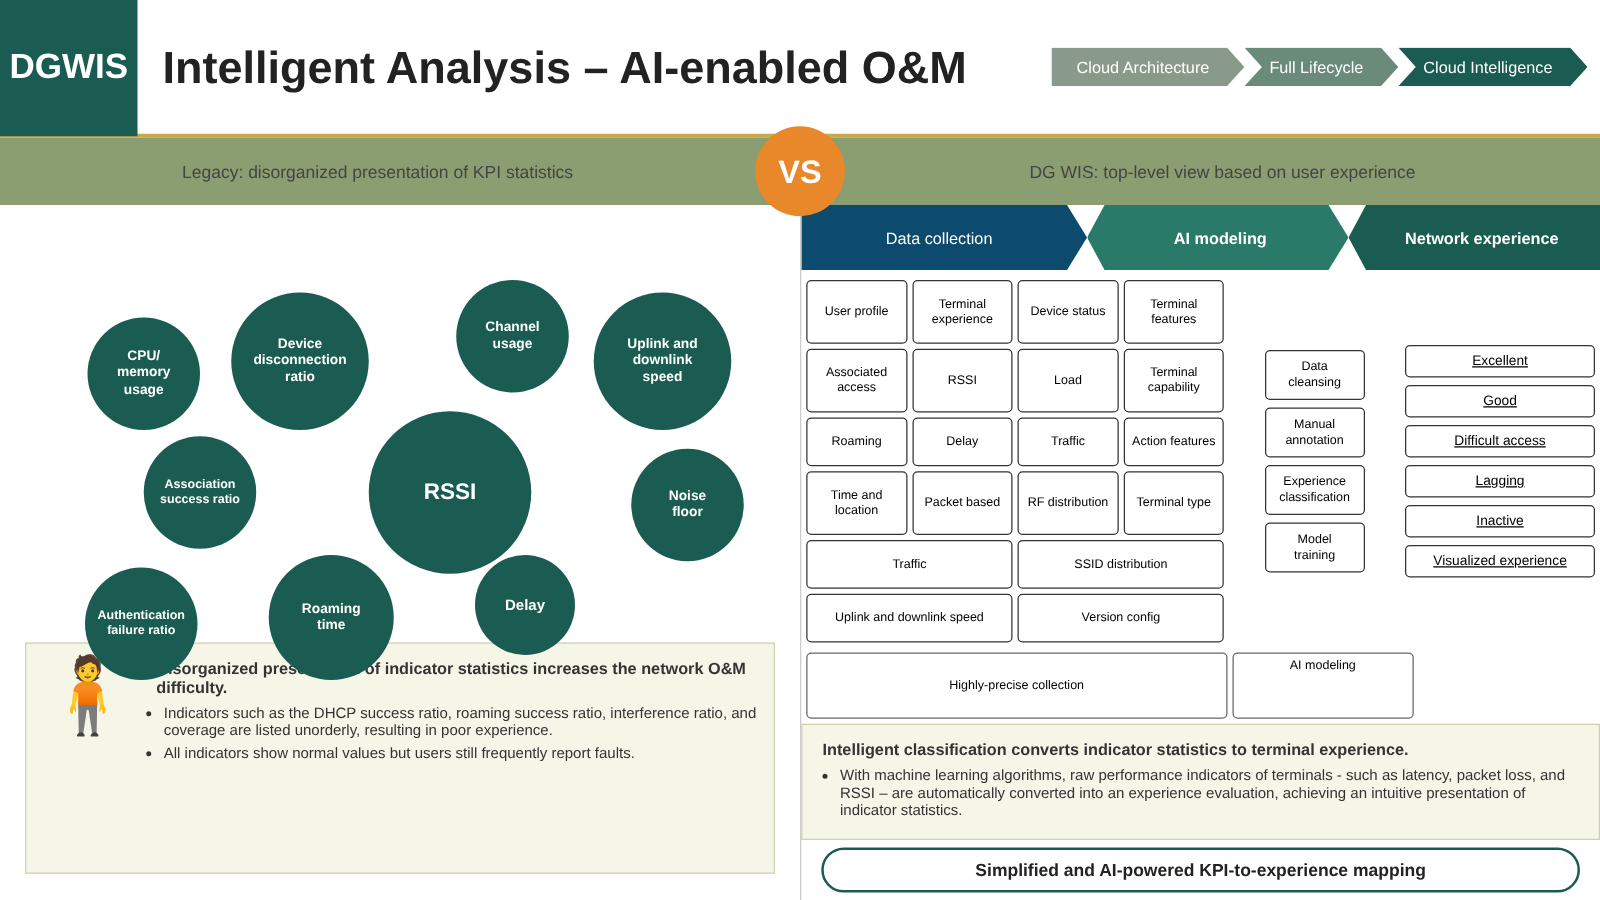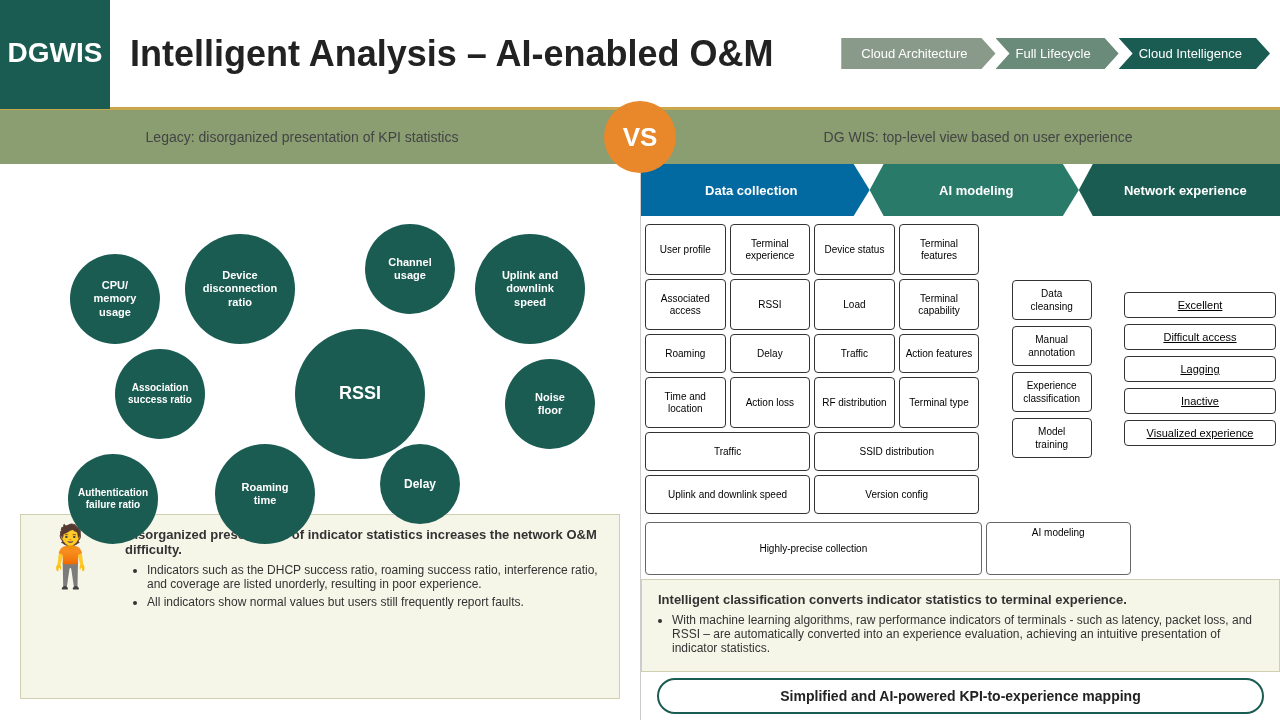--- a/index.html
+++ b/index.html
@@ -39,30 +39,30 @@
     .c-noise { width: 90px; height: 90px; top: 185px; left: 495px; font-size: 11px; }
     .c-auth { width: 90px; height: 90px; top: 280px; left: 58px; font-size: 10px; }
     .c-roaming { width: 100px; height: 100px; top: 270px; left: 205px; font-size: 11px; }
     .c-delay { width: 80px; height: 80px; top: 270px; left: 370px; font-size: 12px; }
 
     
     .bottom-left { display: flex; background: #f5f5e8; border: 1px solid #d0d0b0; margin: 0 10px; padding: 12px; gap: 12px; height: 185px; }
     .figure { width: 80px; flex-shrink: 0; }
     .bottom-left-text { flex: 1; font-size: 12px; color: #333; }
     .bottom-left-text strong { font-size: 13px; }
-    .bullet { margin-left: 22px; margin-top: 6px; }
+    .bullet { margin-left: 6px; margin-top: 6px; }
     .bullet li { margin-bottom: 4px; }
 
     
     .right-panel { flex: 1; display: flex; flex-direction: column; border-left: 1px solid #ccc; }
 
     
     .top-arrow-bar { display: flex; height: 52px; background: #fff; }
     .arrow-section { display: flex; align-items: center; justify-content: center; position: relative; }
-    .arrow-section-1 { background: #0369a1; color: #fff; font-size: 13px; font-weight: bold; text-align: center; padding: 0 24px 0 16px; clip-path: polygon(0 0, calc(100% - 16px) 0, 100% 50%, calc(100% - 16px) 100%, 0 100%); flex: 1.2; }
+    .arrow-section-1 { background: #0c4a6e; color: #fff; font-size: 13px; font-weight: normal; text-align: center; padding: 0 24px 0 16px; clip-path: polygon(0 0, calc(100% - 16px) 0, 100% 50%, calc(100% - 16px) 100%, 0 100%); flex: 1.2; }
     .arrow-section-2 { background: #2a7a6a; color: #fff; font-size: 13px; font-weight: bold; text-align: center; padding: 0 24px 0 28px; clip-path: polygon(14px 0, calc(100% - 16px) 0, 100% 50%, calc(100% - 16px) 100%, 14px 100%, 0 50%); flex: 1; }
     .arrow-section-3 { background: #1a5c52; color: #fff; font-size: 13px; font-weight: bold; text-align: center; padding: 0 16px 0 28px; clip-path: polygon(14px 0, 100% 0, 100% 100%, 14px 100%, 0 50%); flex: 1; }
 
     
     .diagram-area { display: flex; flex: 1; padding: 8px 4px; gap: 4px; overflow: hidden; }
 
     
     .kpi-grid { display: grid; grid-template-columns: repeat(4, 1fr); gap: 4px; flex: 2.2; }
     .kpi-box { border: 1px solid #333; border-radius: 4px; font-size: 10px; text-align: center; padding: 4px 2px; display: flex; align-items: center; justify-content: center; line-height: 1.2; background: #fff; }
 
@@ -209,21 +209,21 @@
             <span>Traffic</span>
           </div>
         <div class="kpi-box">
             <span>Action features</span>
           </div>
 
         <div class="kpi-box">
             <span>Time and location</span>
           </div>
         <div class="kpi-box">
-            <span>Action loss</span>
+            <span>Packet based</span>
           </div>
         <div class="kpi-box">
             <span>RF distribution</span>
           </div>
         <div class="kpi-box">
             <span>Terminal type</span>
           </div>
 
         <div class="kpi-box kpi-wide">
             <span>Traffic</span>
@@ -242,20 +242,21 @@
 
       <div class="ai-boxes">
         <div class="ai-box"><span>Data cleansing</span></div>
         <div class="ai-box"><span>Manual annotation</span></div>
         <div class="ai-box"><span>Experience classification</span></div>
         <div class="ai-box"><span>Model training</span></div>
       </div>
 
       <div class="exp-boxes">
         <div class="exp-box"><span>Excellent</span></div>
+        <div class="exp-box"><span>Good</span></div>
         <div class="exp-box"><span>Difficult access</span></div>
         <div class="exp-box"><span>Lagging</span></div>
         <div class="exp-box"><span>Inactive</span></div>
         <div class="exp-box"><span>Visualized experience</span></div>
       </div>
     </div>
 
     <div class="bottom-row">
       <div class="bottom-collection">Highly-precise collection</div>
       <div class="bottom-ai-model">AI modeling</div>

